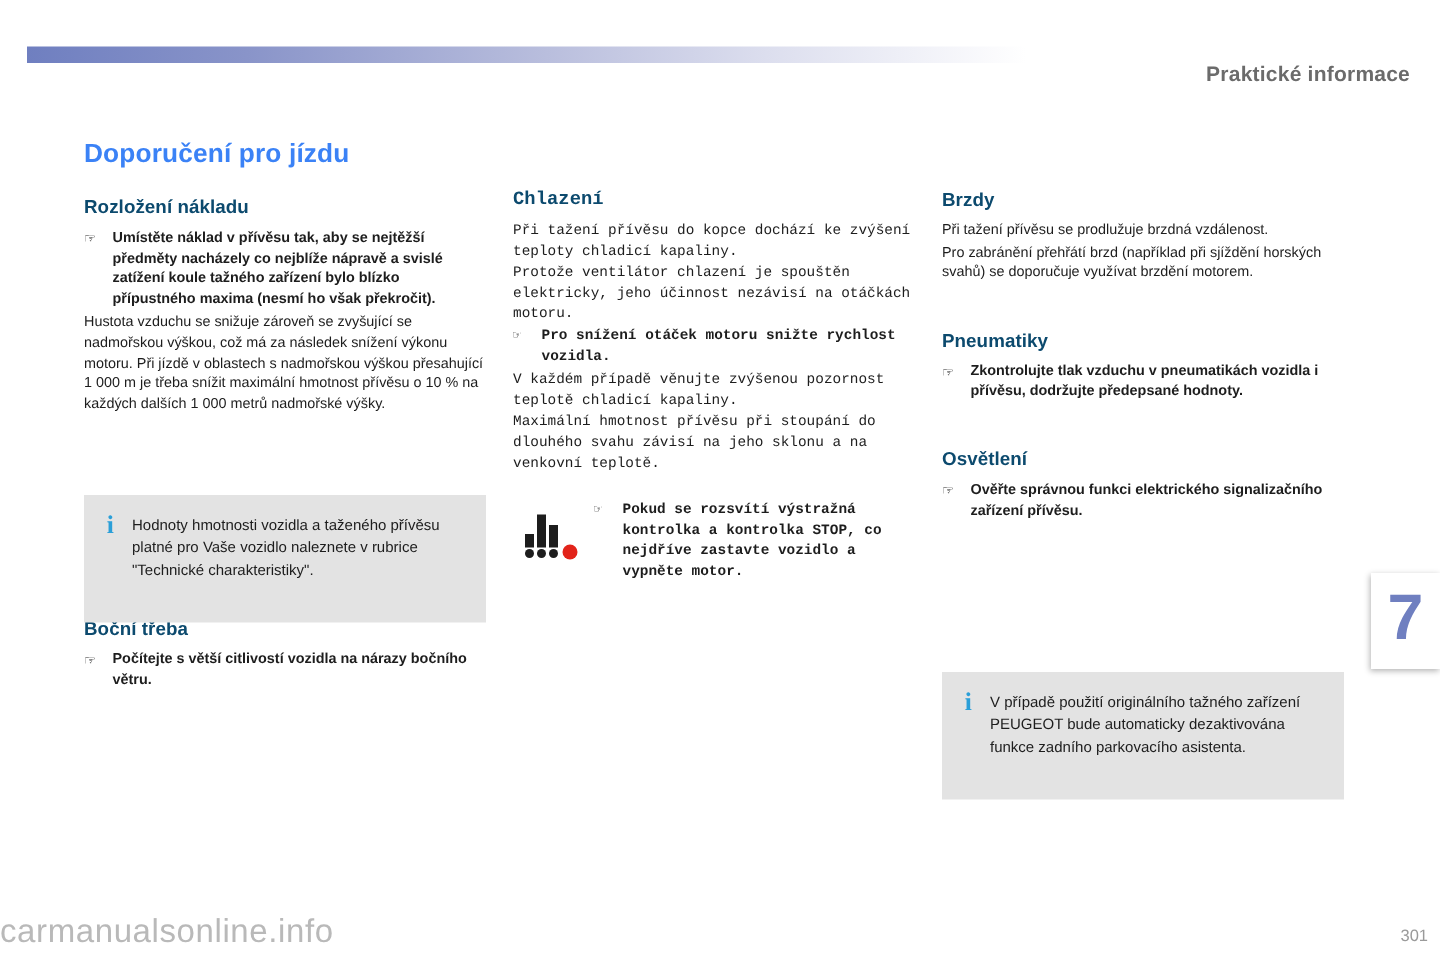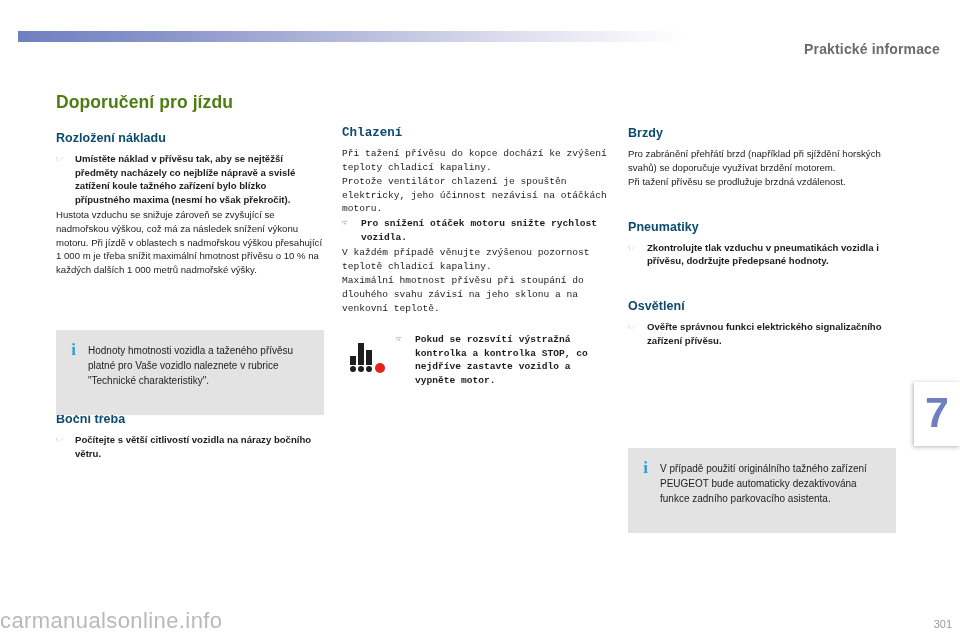--- a/index.html
+++ b/index.html
@@ -55,21 +55,21 @@
     top: 92px;
     width: 268px;
   }
   #col1 { left: 56px; }
   #col2 { left: 342px; font-family: Liberation Mono, monospace; }
   #col3 { left: 628px; }
 
   .h1 {
     font-size: 17.5px;
     font-weight: bold;
-    color: #4d7c0f;
+    color: #3b82f6;
     margin-bottom: 18px;
     letter-spacing: .1px;
   }
   .h2 {
     font-size: 12.5px;
     font-weight: bold;
     color: #0c4a6e;
     margin-bottom: 7px;
     letter-spacing: .05px;
   }
@@ -268,22 +268,22 @@
           <span class="marker">☞</span>
           <span class="btext">Pokud se rozsvítí výstražná kontrolka a kontrolka STOP, co nejdříve zastavte vozidlo a vypněte motor.</span>
         </div>
       </div>
     </div>
   </div>
 
   <div class="col" id="col3">
 
     <div class="h2" style="margin-top:34px">Brzdy</div>
+    <p class="body">Při tažení přívěsu se prodlužuje brzdná vzdálenost.</p>
     <p class="body">Pro zabránění přehřátí brzd (například při sjíždění horských svahů) se doporučuje využívat brzdění motorem.</p>
-    <p class="body">Při tažení přívěsu se prodlužuje brzdná vzdálenost.</p>
 
     <div class="h2" style="margin-top:31px">Pneumatiky</div>
     <div class="bullet">
       <span class="marker">☞</span>
       <span class="btext">Zkontrolujte tlak vzduchu v pneumatikách vozidla i přívěsu, dodržujte předepsané hodnoty.</span>
     </div>
 
     <div class="h2" style="margin-top:31px">Osvětlení</div>
     <div class="bullet">
       <span class="marker">☞</span>

